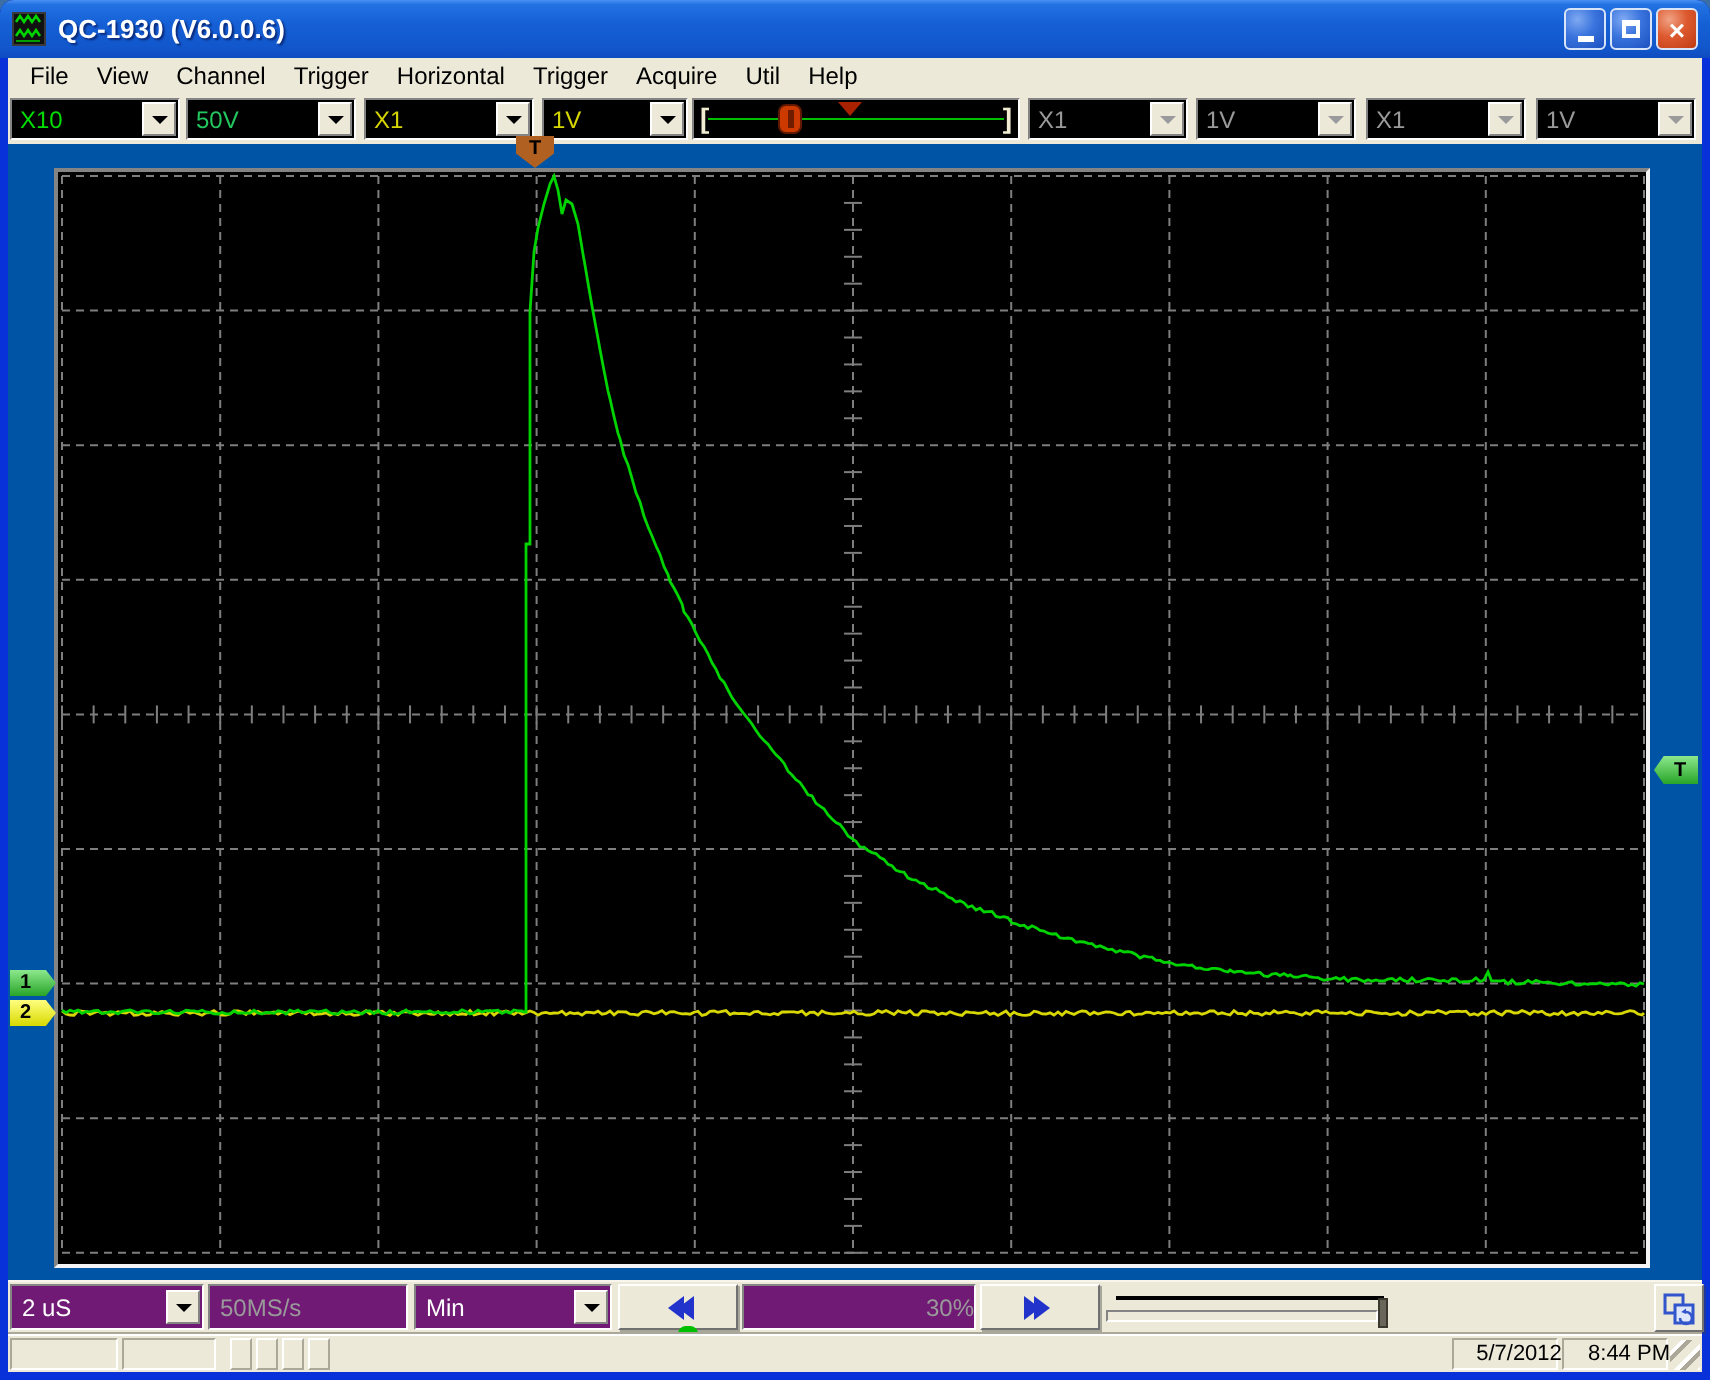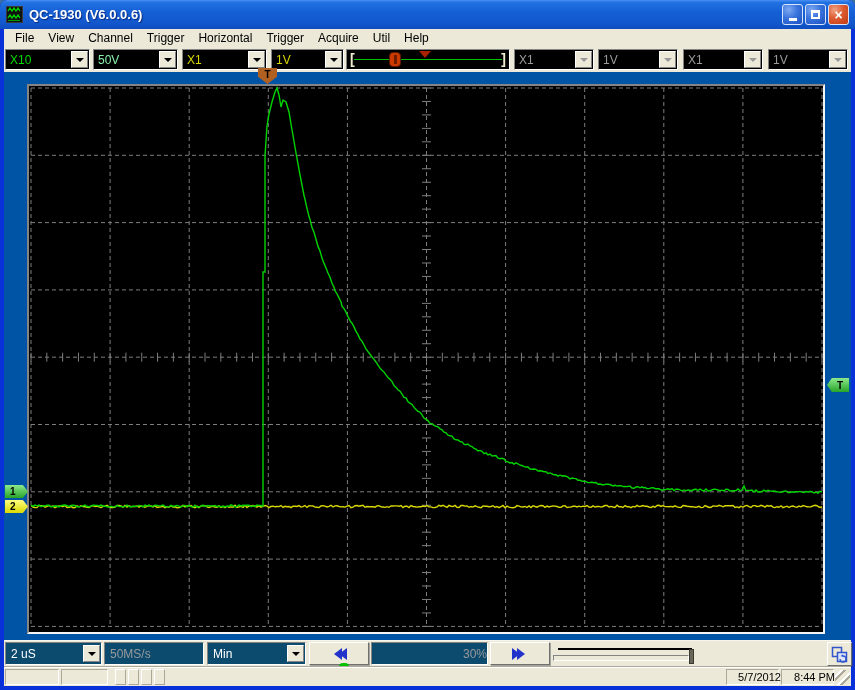--- a/index.html
+++ b/index.html
@@ -35,21 +35,21 @@
   .tsl-tri{position:absolute;top:1px;width:0;height:0;border-left:6px solid transparent;border-right:6px solid transparent;border-top:7px solid #a82200;}
   
   .client-blue{position:absolute;left:4px;top:72px;width:847px;height:568px;background:#0054a6;}
   .scope-panel{position:absolute;left:23px;top:12px;width:798px;height:550px;background:#000;border:2px solid;border-color:#848484 #f4f4f4 #f4f4f4 #848484;}
   .marker{position:absolute;font-size:10px;font-weight:bold;color:#000;display:flex;align-items:center;}
   .mk-right{clip-path:polygon(0 0,78% 0,100% 50%,78% 100%,0 100%);padding-left:5px;}
   .mk-left{clip-path:polygon(22% 0,100% 0,100% 100%,22% 100%,0 50%);justify-content:center;padding-left:4px;}
   .mk-down{clip-path:polygon(0 0,100% 0,100% 55%,50% 100%,0 55%);justify-content:center;padding-bottom:3px;}
   
   .bottombar{position:absolute;left:4px;top:640px;width:847px;height:26px;background:#ece9d8;border-top:1px solid #f8f6ec;}
-  .bb-box{position:absolute;top:1px;height:23px;background:#0c4a6e;border:1px solid;border-color:#848484 #fff #fff #848484;display:flex;align-items:center;}
+  .bb-box{position:absolute;top:1px;height:23px;background:#701a75;border:1px solid;border-color:#848484 #fff #fff #848484;display:flex;align-items:center;}
   .bb-text{font-size:12px;padding-left:5px;white-space:nowrap;}
   .bb-btn{position:absolute;top:1px;height:23px;background:#ece9d8;border:1px solid;border-color:#fff #707070 #707070 #fff;box-shadow:1px 1px 0 #40404066;display:flex;align-items:center;justify-content:center;}
   .tri2{display:flex;}
   .tri-l{width:0;height:0;border:6px solid transparent;border-right:8px solid #2233cc;border-left:0;margin-right:-3px;}
   .tri-r{width:0;height:0;border:6px solid transparent;border-left:8px solid #2233cc;border-right:0;margin-left:-3px;}
   .track-line{position:absolute;background:#000;}
   .track-channel{position:absolute;height:6px;background:#ece9d8;border:1px solid;border-color:#848484 #fff #fff #848484;}
   .track-thumb{position:absolute;width:5px;height:15px;background:#6a675a;border:1px solid #3a382f;}
   .run-ind{position:absolute;width:10px;height:4px;background:#00c000;border-radius:5px 5px 0 0;}
   .statusbar{position:absolute;left:4px;top:666px;width:847px;height:20px;background:#ece9d8;border-top:1px solid #aca899;box-shadow:inset 0 1px 0 #fff;}
@@ -99,21 +99,21 @@
   </div>
 
   <div class="toolbar">
     <div class="combo" style="left:1px;width:85px">
       <span class="combo-text" style="color: rgb(0, 221, 0);">X10</span>
       <span class="combo-btn">
           <span class="arr"></span>
         </span>
     </div>
     <div class="combo" style="left:89px;width:85px">
-      <span class="combo-text" style="color: #86efac;">50V</span>
+      <span class="combo-text" style="color: #22c55e;">50V</span>
       <span class="combo-btn">
           <span class="arr"></span>
         </span>
     </div>
     <div class="combo" style="left:178px;width:85px">
       <span class="combo-text" style="color: rgb(214, 214, 0);">X1</span>
       <span class="combo-btn">
           <span class="arr"></span>
         </span>
     </div>

